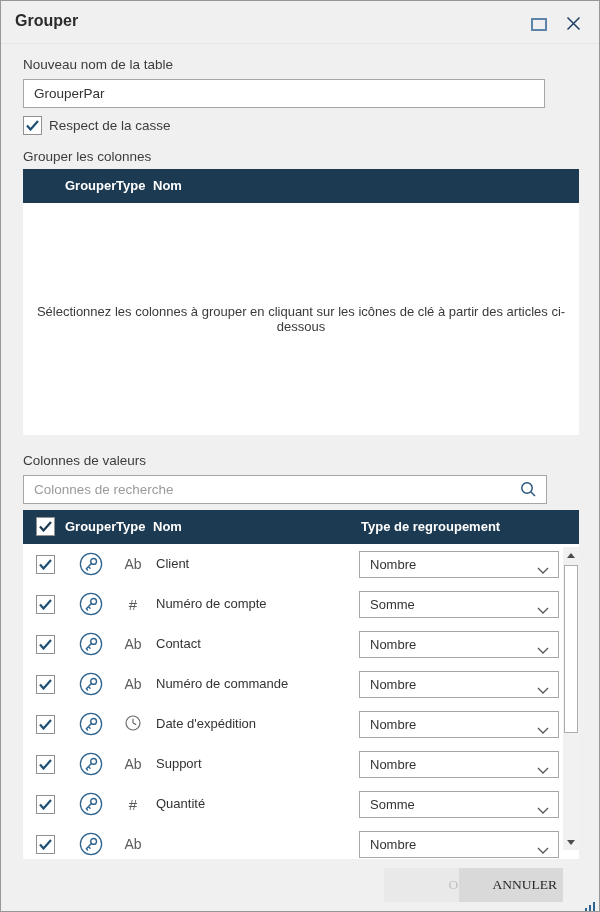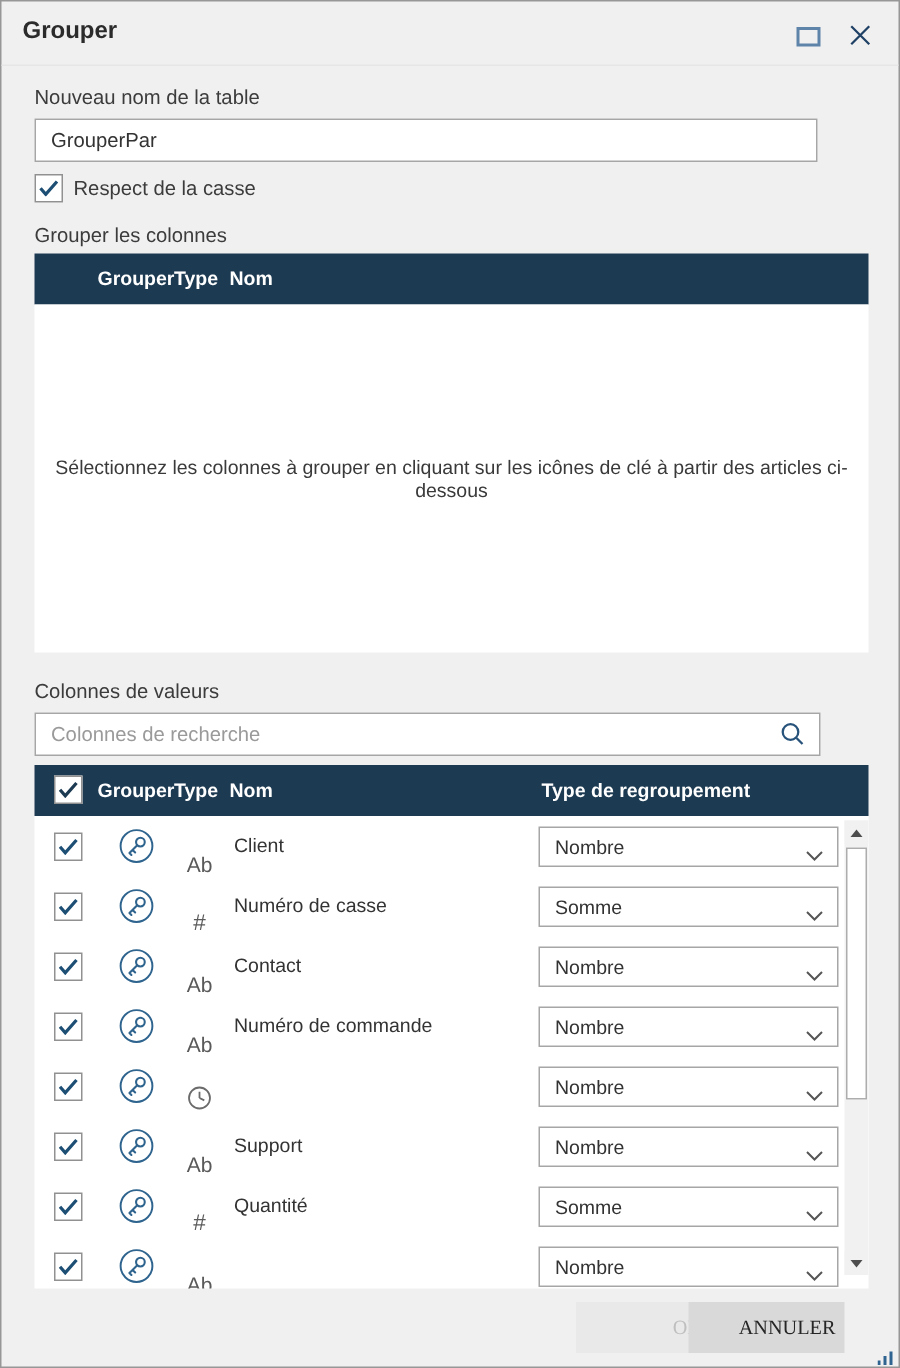--- a/index.html
+++ b/index.html
@@ -35,21 +35,21 @@
   .search-wrap{position:absolute;left:22px;top:474px;width:524px;height:29px;}
   .search-wrap input{width:100%;height:100%;box-sizing:border-box;background:#fff;border:1px solid #a6a6a6;
     font-family:inherit;font-size:13.5px;color:#333;padding:0 36px 0 10px;outline:none;}
   .search-wrap input::placeholder{color:#9a9a9a;opacity:1;}
   .search-ic{position:absolute;right:10px;top:6px;pointer-events:auto;cursor:pointer;}
   
   .vlist{position:absolute;left:22px;top:543px;width:556px;height:315px;background:#fff;overflow:hidden;}
   .row{position:relative;height:40px;}
   .row .cb{position:absolute;left:13px;top:11px;}
   .row .key{position:absolute;left:56px;top:8px;width:24px;height:24px;cursor:pointer;}
-  .row .type{position:absolute;left:92px;top:0;width:36px;height:40px;display:flex;align-items:flex-end;justify-content:center;color:#5a5a5a;font-size:14px;}
+  .row .type{position:absolute;left:92px;top:0;width:36px;height:40px;display:flex;align-items:center;justify-content:center;color:#5a5a5a;font-size:14px;}
   .row .type .hash{font-size:15px;}
   .row .name{position:absolute;left:133px;top:0;line-height:40px;font-size:13px;color:#333;white-space:nowrap;}
   .row .select{position:absolute;left:336px;top:7px;width:200px;height:27px;background:#fff;border:1px solid #a6a6a6;
     box-sizing:border-box;display:flex;align-items:center;padding:0 28px 0 10px;font-size:13px;color:#333;cursor:pointer;}
   .row .select .chev{position:absolute;right:9px;top:10px;}
   
   .vscroll{position:absolute;top:3px;right:0;width:16px;height:303px;background:#f1f1f1;}
   .sbtn{position:absolute;left:0;width:16px;height:16px;background:#f1f1f1;display:flex;align-items:center;justify-content:center;cursor:pointer;}
   .sbtn.up{top:0;}.sbtn.down{bottom:0;}
   .tri-up{width:0;height:0;border-left:4px solid transparent;border-right:4px solid transparent;border-bottom:5px solid #4d4d4d;}
@@ -163,21 +163,21 @@
         <circle cx="12" cy="12" r="10.6" fill="none" stroke="var(--key,#2e648e)" stroke-width="1.3"></circle>
         <circle cx="14.6" cy="9.4" r="2.9" fill="none" stroke="var(--key,#2e648e)" stroke-width="1.4"></circle>
         <path d="M12.5 11.5 L7.3 16.7 M9.4 14.6 L11.1 16.3 M7.3 16.7 L8.6 18" fill="none" stroke="var(--key,#2e648e)" stroke-width="1.4" stroke-linecap="round"></path>
       </svg>
     </span>
     <span class="type">
 
       <span class="type-glyph hash">#</span>
 
     </span>
-    <span class="name">Numéro de casse</span>
+    <span class="name">Numéro de compte</span>
     <span class="select">
       <span class="selval">Somme</span>
       <span class="chev">
         <svg width="12" height="7" viewBox="0 0 12 7">
                 <path d="M1 1 L6 6 L11 1" fill="none" stroke="#555" stroke-width="1.3"></path>
               </svg>
       </span>
     </span>
   </div>
 
@@ -252,20 +252,21 @@
     </span>
     <span class="type">
 
       <span class="type-glyph">
         <svg width="18" height="18" viewBox="0 0 18 18">
                 <circle cx="9" cy="9" r="7" fill="none" stroke="#6b6b6b" stroke-width="1.2"></circle>
                 <path d="M9 9 L9 4.8 M9 9 L12.2 10.6" stroke="#6b6b6b" stroke-width="1.2" fill="none"></path>
               </svg>
       </span>
     </span>
+    <span class="name">Date d'expédition</span>
     <span class="select">
       <span class="selval">Nombre</span>
       <span class="chev">
         <svg width="12" height="7" viewBox="0 0 12 7">
                 <path d="M1 1 L6 6 L11 1" fill="none" stroke="#555" stroke-width="1.3"></path>
               </svg>
       </span>
     </span>
   </div>
 

